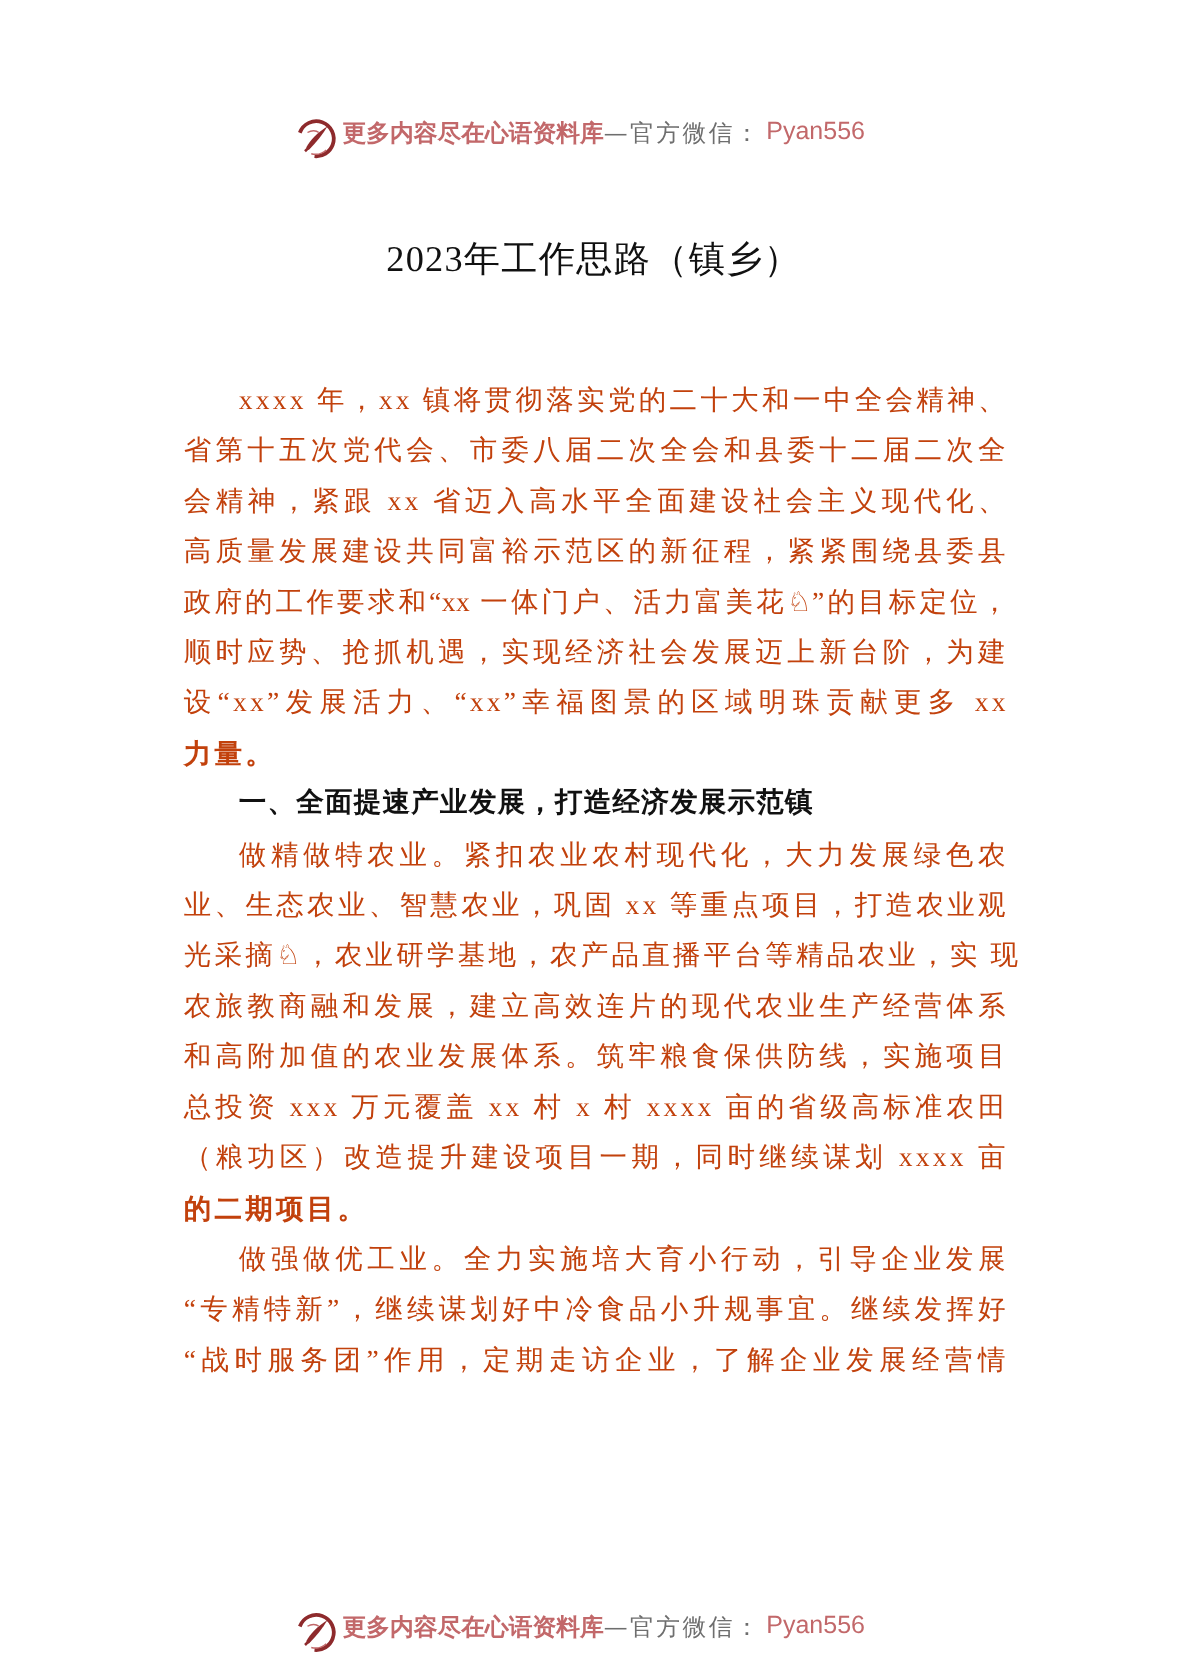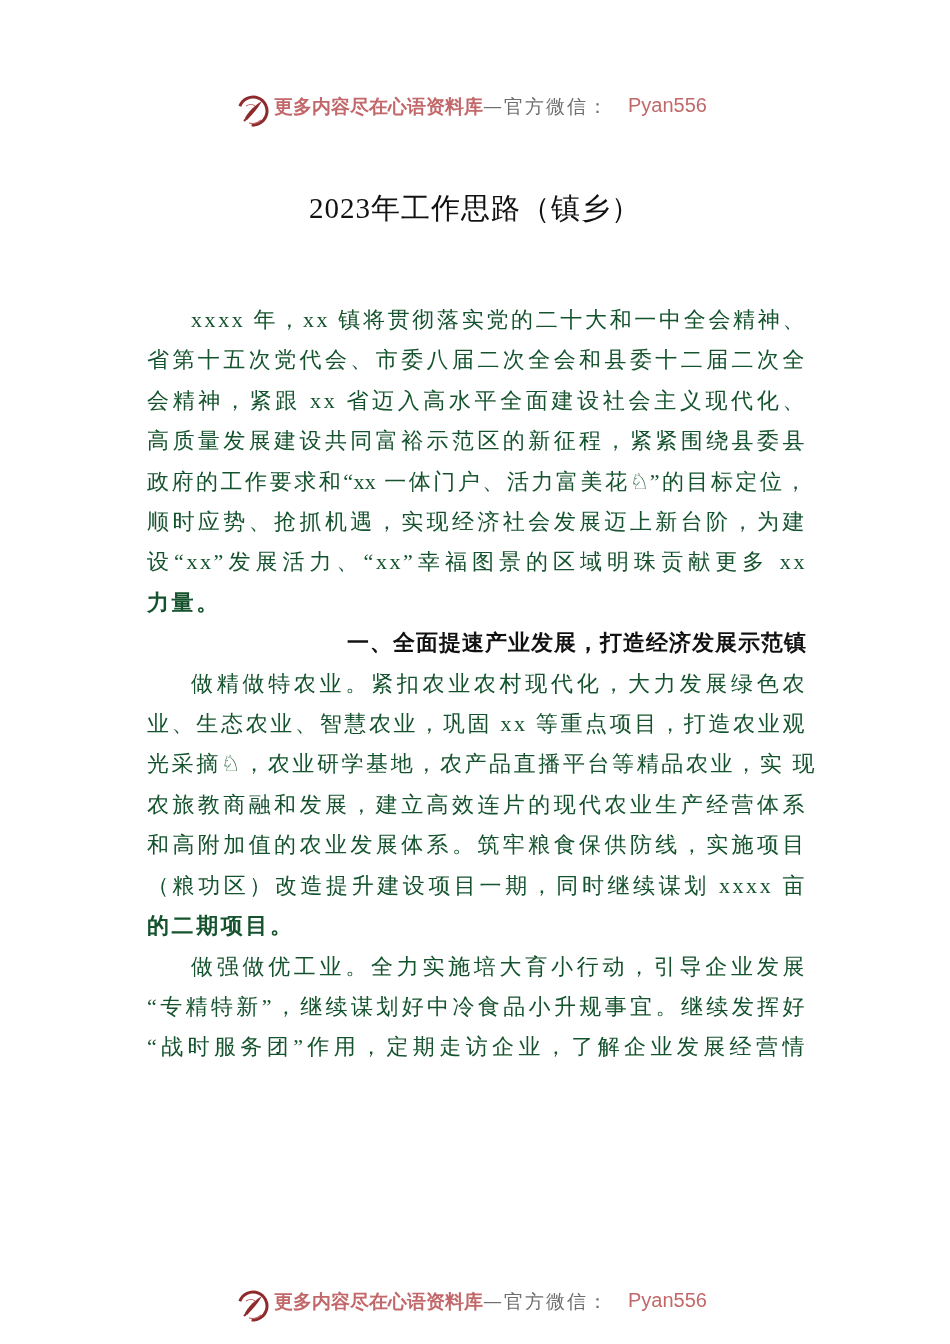--- a/index.html
+++ b/index.html
@@ -42,21 +42,21 @@
     .wm-gray {
       color: #6e6e6e;
       font-family: "DejaVu Serif", "Liberation Serif", serif;
       font-size: 19px;
       letter-spacing: 2px;
     }
     .wm-id {
       color: #c2686a;
       font-family: "Liberation Sans", "DejaVu Sans", sans-serif;
       font-size: 20px;
-      margin-left: 19px;
+      margin-left: 4px;
     }
     .doc-title {
       position: absolute;
       top: 186px;
       left: 0;
       width: 950px;
       text-align: center;
       font-size: 29px;
       line-height: 44px;
       color: #111;
@@ -71,32 +71,31 @@
     }
     .para {
       margin: 0;
       font-size: 22px;
       line-height: 40.4px;
       text-align: justify;
       text-justify: inter-character;
       text-indent: 44px;
       letter-spacing: 2.6px;
       font-family: "Liberation Serif", "DejaVu Serif", serif;
-      color: #14532d;
+      color: #c2410c;
     }
     .heading {
       margin: 0;
       font-size: 22px;
       line-height: 40.4px;
       text-indent: 44px;
       font-weight: bold;
       letter-spacing: 1px;
       font-family: "DejaVu Sans", "Liberation Sans", sans-serif;
       color: #111;
-      text-align: right;
     }
     .line {
       display: block;
       white-space: nowrap;
       text-align-last: justify;
     }
     .line.last {
       text-align-last: left;
       font-weight: bold;
     }
@@ -133,20 +132,21 @@
   </p>
 
   <p class="heading">一、全面提速产业发展，打造经济发展示范镇</p>
 
   <p class="para">
     <span class="line">做精做特农业。紧扣农业农村现代化，大力发展绿色农</span>
     <span class="line" style="text-indent:0">业、生态农业、智慧农业，巩固 xx 等重点项目，打造农业观</span>
     <span class="line" style="text-indent:0">光采摘♘，农业研学基地，农产品直播平台等精品农业，实 现</span>
     <span class="line" style="text-indent:0">农旅教商融和发展，建立高效连片的现代农业生产经营体系</span>
     <span class="line" style="text-indent:0">和高附加值的农业发展体系。筑牢粮食保供防线，实施项目</span>
+    <span class="line" style="text-indent:0">总投资 xxx 万元覆盖 xx 村 x 村 xxxx 亩的省级高标准农田</span>
     <span class="line" style="text-indent:0">（粮功区）改造提升建设项目一期，同时继续谋划 xxxx 亩</span>
     <span class="line last" style="text-indent:0">的二期项目。</span>
   </p>
 
   <p class="para">
     <span class="line">做强做优工业。全力实施培大育小行动，引导企业发展</span>
     <span class="line" style="text-indent:0">“专精特新”，继续谋划好中冷食品小升规事宜。继续发挥好</span>
     <span class="line" style="text-indent:0">“战时服务团”作用，定期走访企业，了解企业发展经营情</span>
   </p>
 

